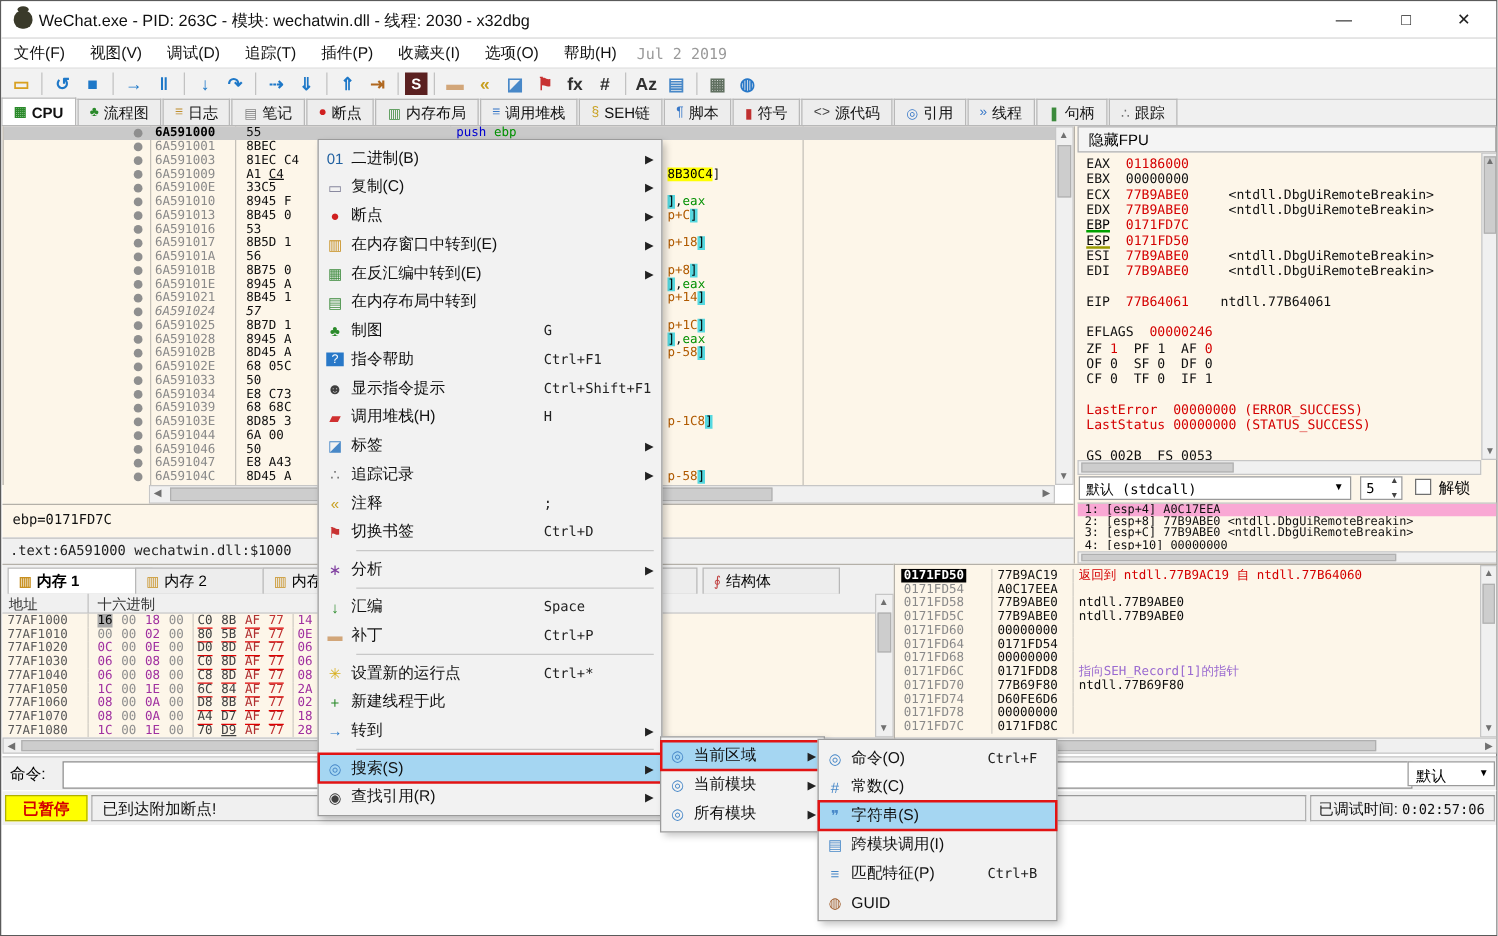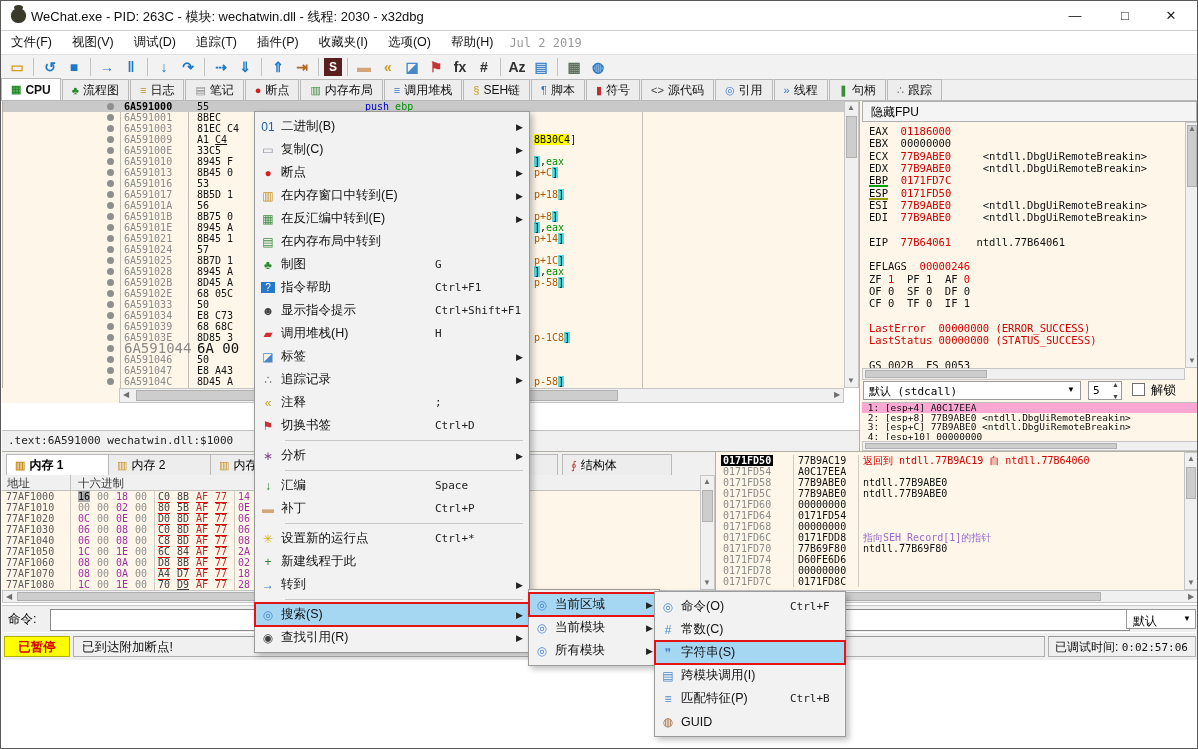--- a/index.html
+++ b/index.html
@@ -239,21 +239,21 @@
         <span style="position: absolute; left: 121px; top: 0px; white-space: pre; color: rgb(138, 138, 138);">6A59101E</span>
         <span style="position: absolute; left: 194px; top: 0px; white-space: pre; color: rgb(16, 16, 16);">8945 A</span>
         <span style="position: absolute; left: 531px; top: 0px; white-space: pre;"><span class="br">]</span><span class="k">,</span><span class="reg">eax</span></span>
       </div>
       <div class="mono" style="position: absolute; left: 0px; top: 132px; width: 842px; height: 11px; font-size: 10px; line-height: 11px;">
         <div style="position: absolute; left: 104px; top: 2px; width: 7px; height: 7px; border-radius: 50%; background: rgb(143, 143, 143);"></div>
         <span style="position: absolute; left: 121px; top: 0px; white-space: pre; color: rgb(138, 138, 138);">6A591021</span>
         <span style="position: absolute; left: 194px; top: 0px; white-space: pre; color: rgb(16, 16, 16);">8B45 1</span>
         <span style="position: absolute; left: 531px; top: 0px; white-space: pre;"><span class="num">p+14</span><span class="br">]</span></span>
       </div>
-      <div class="mono" style="position: absolute; left: 0px; top: 143px; width: 842px; height: 11px; font-size: 10px; line-height: 11px;">
+      <div class="mono" style="position: absolute; left: 0px; top: 143px; width: 842px; height: 11px; font-size: 10px; line-height: 11px; font-style: italic;">
         <div style="position: absolute; left: 104px; top: 2px; width: 7px; height: 7px; border-radius: 50%; background: rgb(143, 143, 143);"></div>
         <span style="position: absolute; left: 121px; top: 0px; white-space: pre; color: rgb(138, 138, 138);">6A591024</span>
         <span style="position: absolute; left: 194px; top: 0px; white-space: pre; color: rgb(16, 16, 16);">57</span>
       </div>
       <div class="mono" style="position: absolute; left: 0px; top: 154px; width: 842px; height: 11px; font-size: 10px; line-height: 11px;">
         <div style="position: absolute; left: 104px; top: 2px; width: 7px; height: 7px; border-radius: 50%; background: rgb(143, 143, 143);"></div>
         <span style="position: absolute; left: 121px; top: 0px; white-space: pre; color: rgb(138, 138, 138);">6A591025</span>
         <span style="position: absolute; left: 194px; top: 0px; white-space: pre; color: rgb(16, 16, 16);">8B7D 1</span>
         <span style="position: absolute; left: 531px; top: 0px; white-space: pre;"><span class="num">p+1C</span><span class="br">]</span></span>
       </div>
@@ -288,21 +288,21 @@
         <div style="position: absolute; left: 104px; top: 2px; width: 7px; height: 7px; border-radius: 50%; background: rgb(143, 143, 143);"></div>
         <span style="position: absolute; left: 121px; top: 0px; white-space: pre; color: rgb(138, 138, 138);">6A591039</span>
         <span style="position: absolute; left: 194px; top: 0px; white-space: pre; color: rgb(16, 16, 16);">68 68C</span>
       </div>
       <div class="mono" style="position: absolute; left: 0px; top: 231px; width: 842px; height: 11px; font-size: 10px; line-height: 11px;">
         <div style="position: absolute; left: 104px; top: 2px; width: 7px; height: 7px; border-radius: 50%; background: rgb(143, 143, 143);"></div>
         <span style="position: absolute; left: 121px; top: 0px; white-space: pre; color: rgb(138, 138, 138);">6A59103E</span>
         <span style="position: absolute; left: 194px; top: 0px; white-space: pre; color: rgb(16, 16, 16);">8D85 3</span>
         <span style="position: absolute; left: 531px; top: 0px; white-space: pre;"><span class="num">p-1C8</span><span class="br">]</span></span>
       </div>
-      <div class="mono" style="position: absolute; left: 0px; top: 242px; width: 842px; height: 11px; font-size: 14px; line-height: 11px;">
+      <div class="mono" style="position: absolute; left: 0px; top: 242px; width: 842px; height: 11px; font-size: 10px; line-height: 11px;">
         <div style="position: absolute; left: 104px; top: 2px; width: 7px; height: 7px; border-radius: 50%; background: rgb(143, 143, 143);"></div>
         <span style="position: absolute; left: 121px; top: 0px; white-space: pre; color: rgb(138, 138, 138);">6A591044</span>
         <span style="position: absolute; left: 194px; top: 0px; white-space: pre; color: rgb(16, 16, 16);">6A 00</span>
       </div>
       <div class="mono" style="position: absolute; left: 0px; top: 253px; width: 842px; height: 11px; font-size: 10px; line-height: 11px;">
         <div style="position: absolute; left: 104px; top: 2px; width: 7px; height: 7px; border-radius: 50%; background: rgb(143, 143, 143);"></div>
         <span style="position: absolute; left: 121px; top: 0px; white-space: pre; color: rgb(138, 138, 138);">6A591046</span>
         <span style="position: absolute; left: 194px; top: 0px; white-space: pre; color: rgb(16, 16, 16);">50</span>
       </div>
       <div class="mono" style="position: absolute; left: 0px; top: 264px; width: 842px; height: 11px; font-size: 10px; line-height: 11px;">
@@ -321,20 +321,23 @@
       <div class="thumb" style="left: 16px; top: 1px; width: 480px; height: 9px;"></div>
       <div class="sarrow" style="width: 12px; height: 12px; left: 0px; top: 0px;">◀</div>
       <div class="sarrow" style="width: 12px; height: 12px; right: 0px; top: 0px;">▶</div>
     </div>
   <div class="abs beige" style="left:1px;top:387px;width:117px;height:15px;"></div>
   <div class="abs scroll" id="disasm-vscroll" style="left:843px;top:100px;width:15px;height:287px;">
       <div class="thumb" style="top: 14px; left: 1px; height: 40px; width: 9px;"></div>
       <div class="sarrow" style="width: 12px; height: 12px; left: 0px; top: 0px;">▲</div>
       <div class="sarrow" style="width: 12px; height: 12px; left: 0px; bottom: 0px;">▼</div>
     </div>
+  <div class="abs beige mono" style="left:1px;top:402px;width:857px;height:27px;border-top:1px solid #b4b0a8;font-size:11px;padding:5px 0 0 8px;color:#111;">
+    <span>ebp=0171FD7C</span>
+  </div>
   <div class="abs mono" style="left:1px;top:429px;width:857px;height:21px;background:#f0f0f0;border-top:1px solid #c0c0c0;font-size:11px;padding:3px 0 0 6px;color:#222;">
     <span>.text:6A591000 wechatwin.dll:$1000 </span>
   </div>
 
   <div class="abs" style="left:858px;top:100px;width:339px;height:350px;border-left:1px solid #b4b0a8;background:#fdf6e9;">
     <div class="abs" style="left:2px;top:0px;width:335px;height:21px;background:#f4f4f4;border:1px solid #b0b0b0;font-size:12px;padding:2px 0 0 8px;">
       <span>隐藏FPU</span>
     </div>
     <div class="abs" id="regs" style="left:2px;top:21px;width:323px;height:246px;overflow:hidden;">
         <div class="mono regrow" style="position: absolute; left: 7px; top: 3px; height: 12px; font-size: 10.5px; line-height: 12px;"><span class="k">EAX  </span><span class="r">01186000</span></div>

